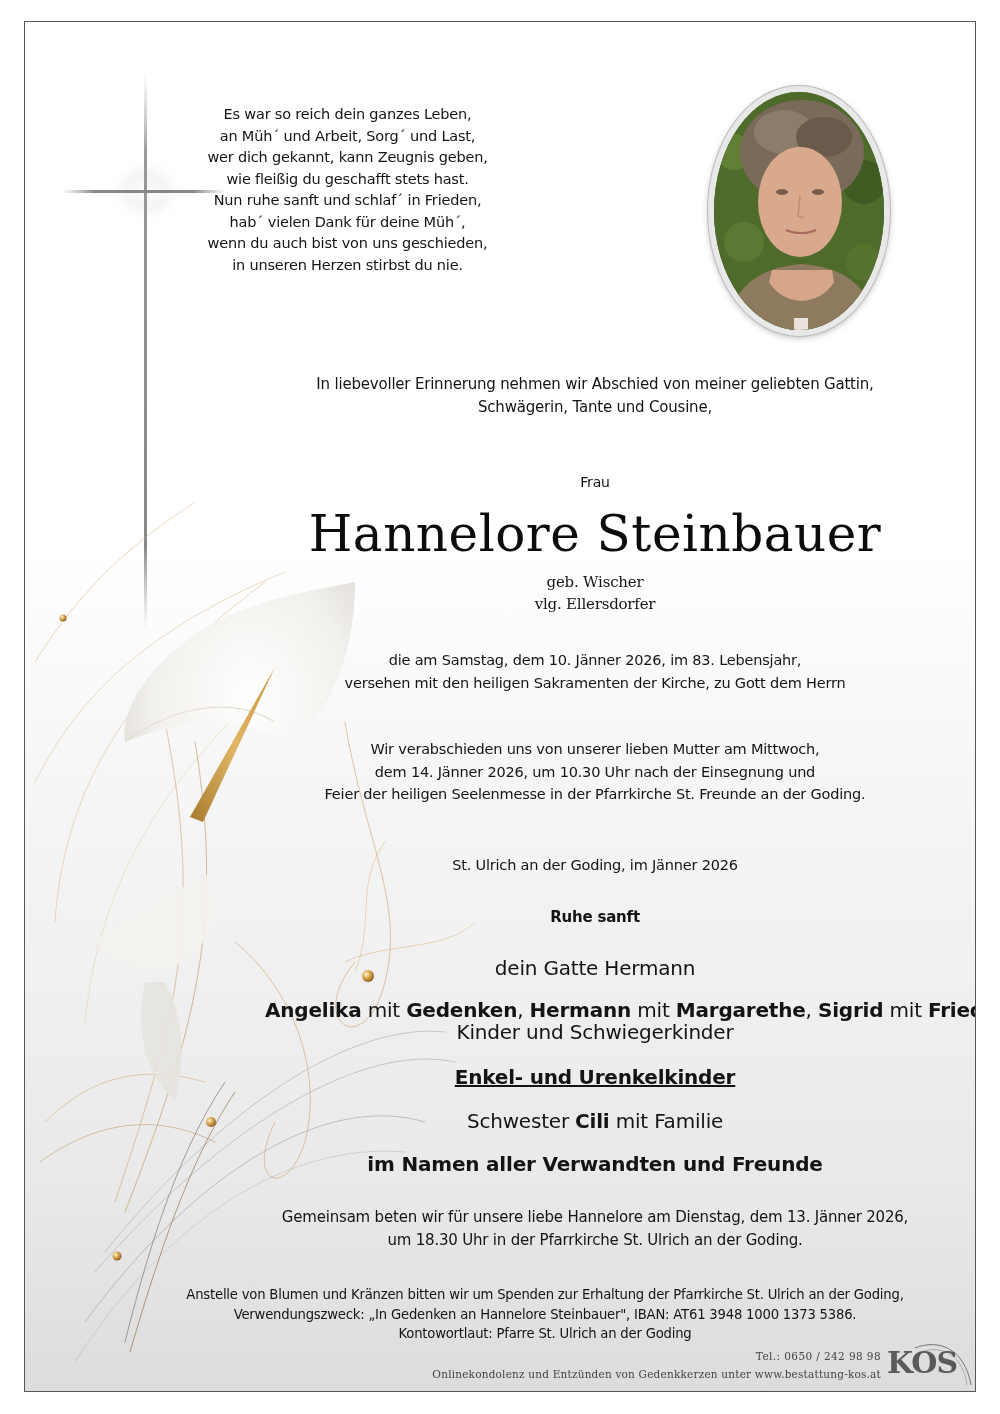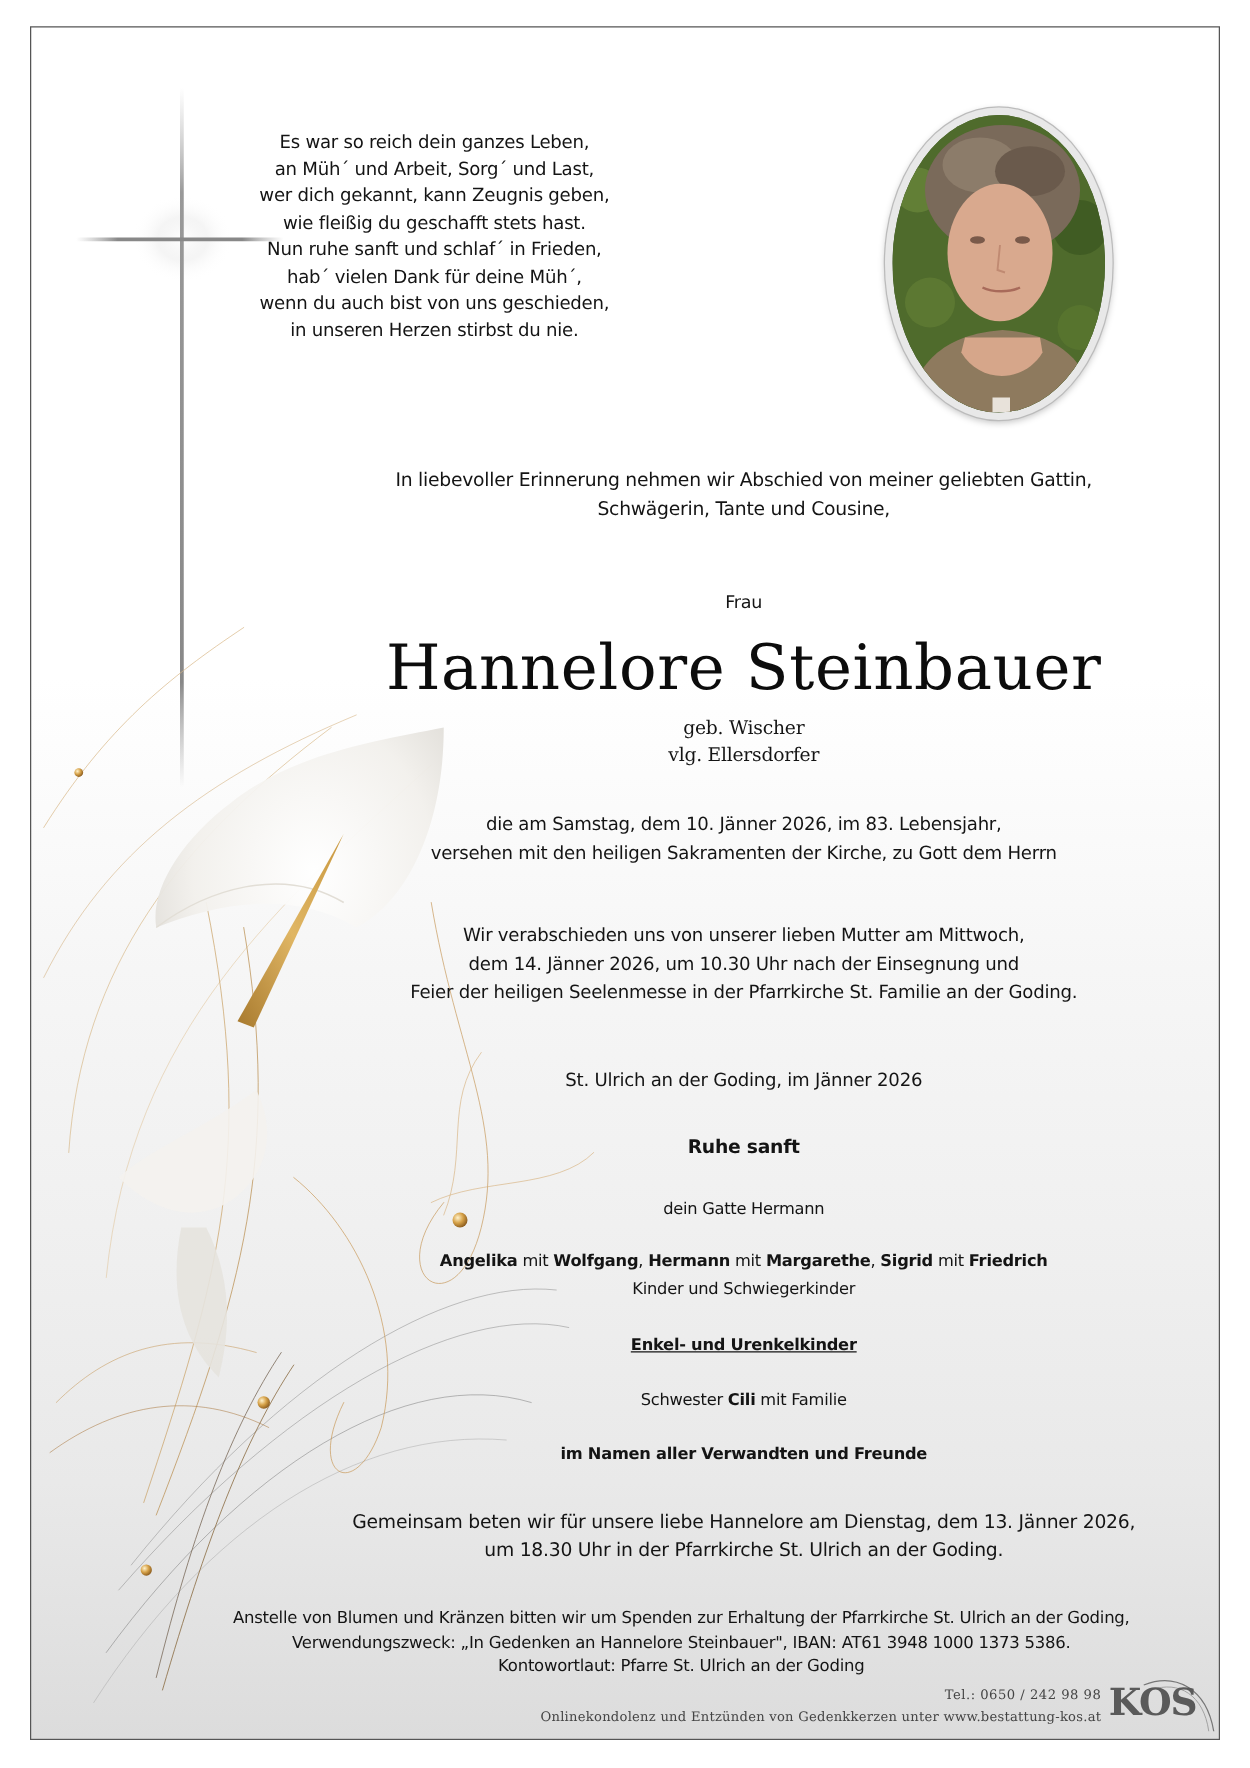--- a/index.html
+++ b/index.html
@@ -77,21 +77,21 @@
       left: 345px; width: 450px; top: 823px;
       font-size: 14.5px;
       margin-top: 12px;
     }
     .ruhe {
       left: 445px; width: 250px; top: 886px;
       font-size: 15px; font-weight: bold;
     }
     .mourner {
       left: 240px; width: 660px;
-      font-size: 13px; line-height: 22px;
+      font-size: 20px; line-height: 22px;
     }
     .mourner b { font-weight: bold; }
     .prayer {
       left: 220px; width: 700px; top: 1184px;
       font-size: 15px; line-height: 22.5px;
     }
     .donation {
       left: 130px; width: 780px; top: 1263px;
       font-size: 13.2px; line-height: 19.5px;
     }
@@ -263,30 +263,30 @@
   </div>
 
   <div class="txt death">
     <div>die am Samstag, dem 10. Jänner 2026, im 83. Lebensjahr,</div>
     <div>versehen mit den heiligen Sakramenten der Kirche, zu Gott dem Herrn</div>
   </div>
 
   <div class="txt funeral">
     <div>Wir verabschieden uns von unserer lieben Mutter am Mittwoch,</div>
     <div>dem 14. Jänner 2026, um 10.30 Uhr nach der Einsegnung und</div>
-    <div>Feier der heiligen Seelenmesse in der Pfarrkirche St. Familie an der Goding.</div>
+    <div>Feier der heiligen Seelenmesse in der Pfarrkirche St. Freunde an der Goding.</div>
   </div>
 
   <div class="txt place">St. Ulrich an der Goding, im Jänner 2026</div>
   <div class="txt ruhe">Ruhe sanft</div>
 
   <div class="txt mourner" style="top:935px;">dein Gatte Hermann</div>
 
   <div class="txt mourner" style="top:977px;">
-    <div><b>Angelika</b><span> mit </span><b>Wolfgang</b><span>, </span><b>Hermann</b><span> mit </span><b>Margarethe</b><span>, </span><b>Sigrid</b><span> mit </span><b>Friedrich</b></div>
+    <div><b>Angelika</b><span> mit </span><b>Gedenken</b><span>, </span><b>Hermann</b><span> mit </span><b>Margarethe</b><span>, </span><b>Sigrid</b><span> mit </span><b>Friedrich</b></div>
     <div>Kinder und Schwiegerkinder</div>
   </div>
 
   <div class="txt mourner" style="top:1044px; font-weight:bold;text-decoration:underline;">Enkel- und Urenkelkinder</div>
 
   <div class="txt mourner" style="top:1088px;"><span>Schwester </span><b>Cili</b><span> mit Familie</span></div>
 
   <div class="txt mourner" style="top:1131px; font-weight:bold;"><span>im </span><span>Namen</span><span> aller Verwandten und Freunde</span></div>
 
   <div class="txt prayer">

